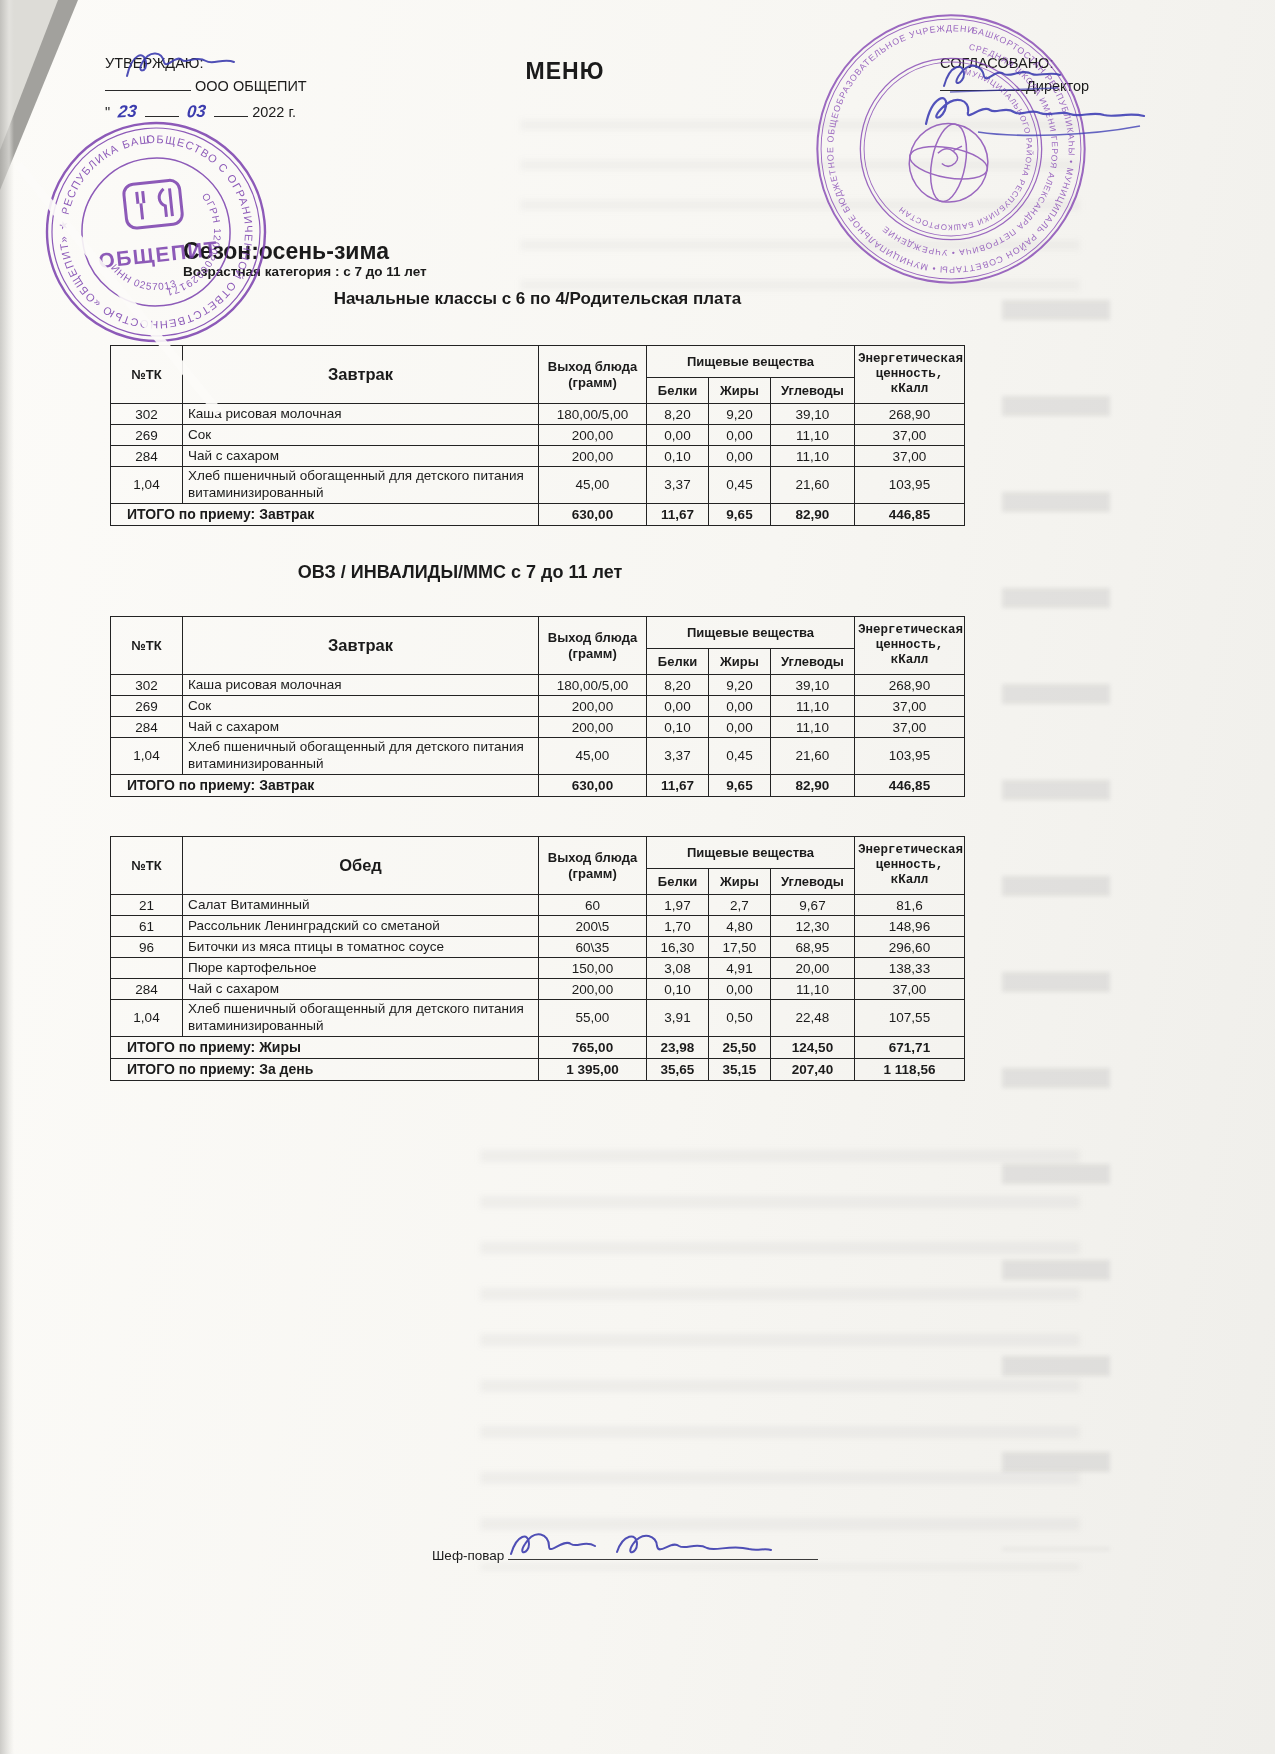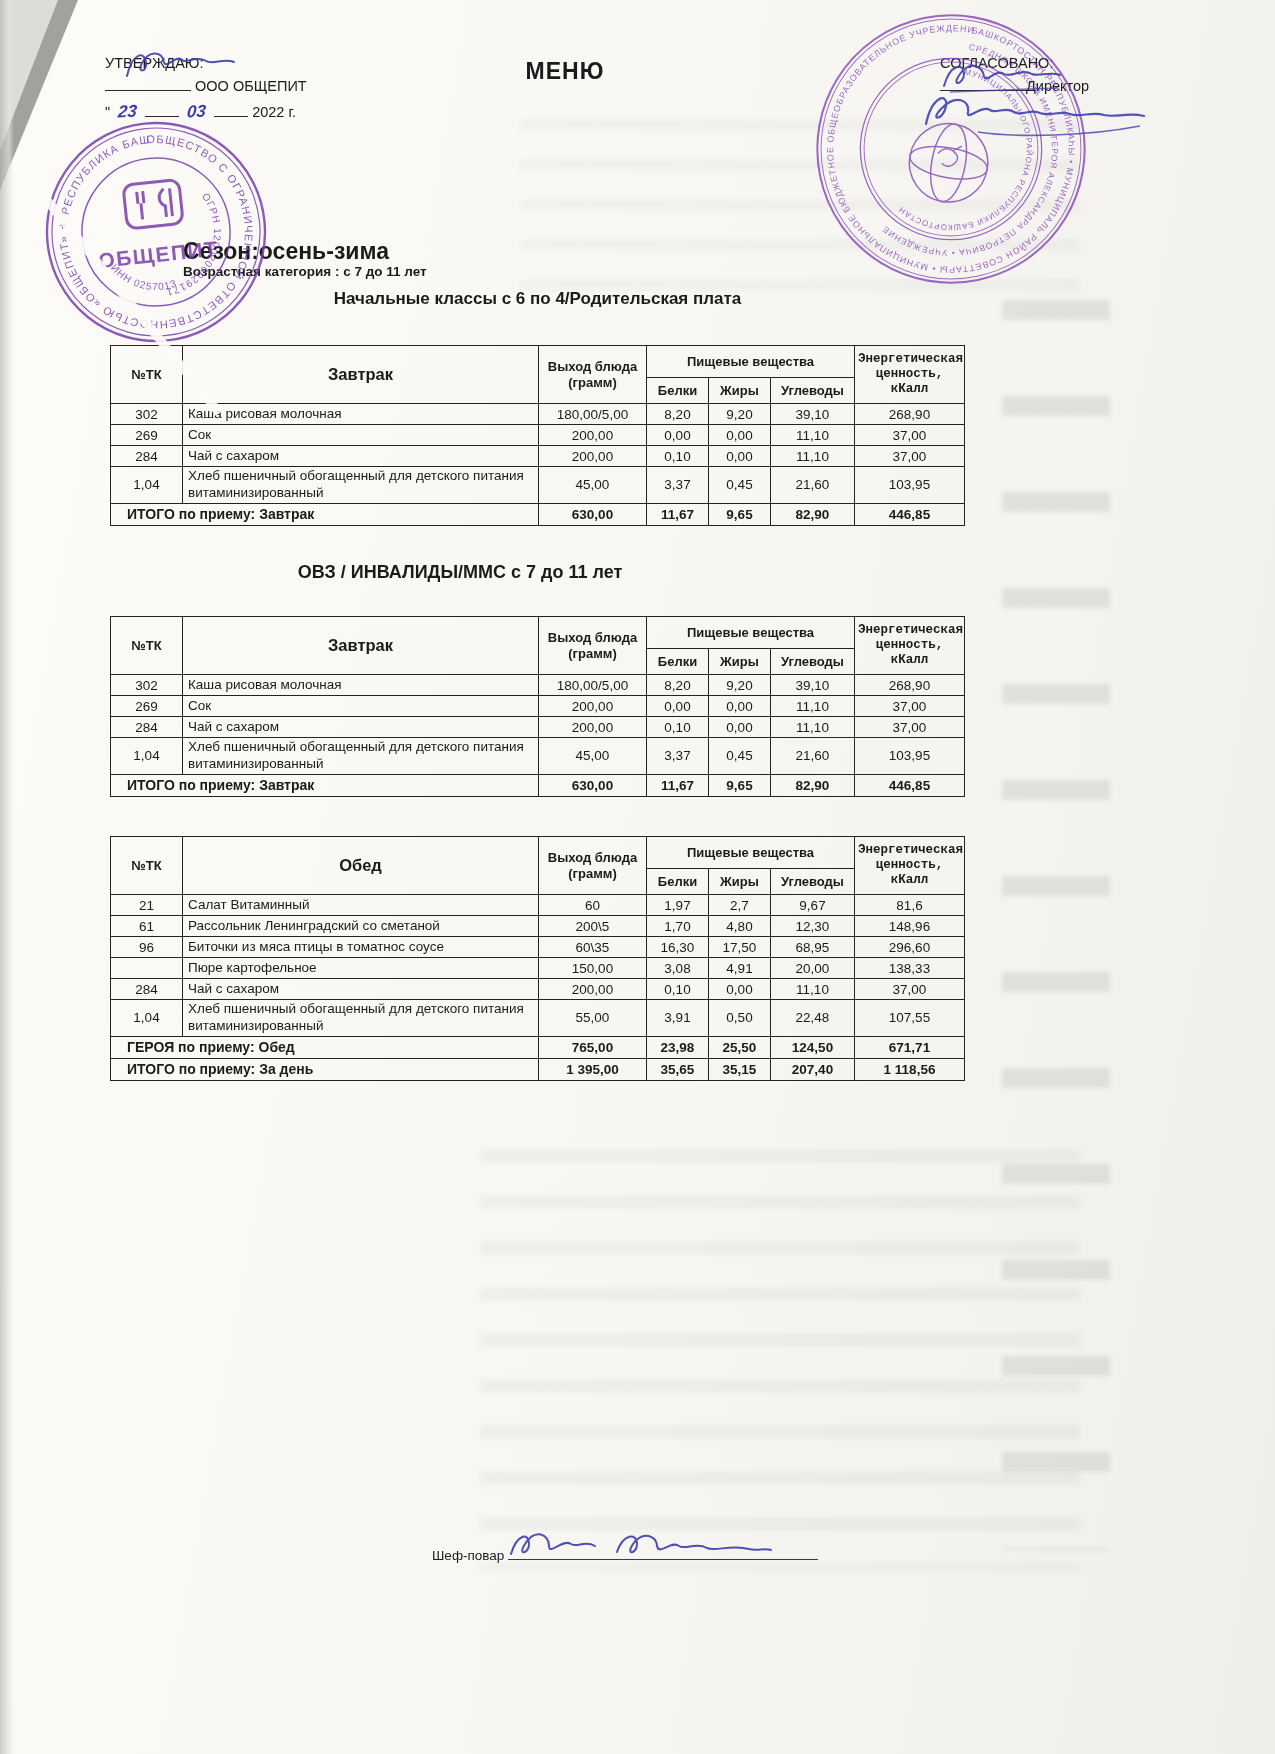--- a/index.html
+++ b/index.html
@@ -318,21 +318,21 @@
         <tr class="drow">
           <td class="num">1,04</td>
           <td class="dish">Хлеб пшеничный обогащенный для детского питания витаминизированный</td>
           <td class="num">55,00</td>
           <td class="num">3,91</td>
           <td class="num">0,50</td>
           <td class="num">22,48</td>
           <td class="num">107,55</td>
         </tr>
         <tr class="trow">
-          <td class="tlabel" colspan="2">ГЕРОЯ по приему: Обед</td>
+          <td class="tlabel" colspan="2">ИТОГО по приему: Жиры</td>
           <td class="num">765,00</td>
           <td class="num">23,98</td>
           <td class="num">25,50</td>
           <td class="num">124,50</td>
           <td class="num">671,71</td>
         </tr>
         <tr class="trow">
           <td class="tlabel" colspan="2">ИТОГО по приему: За день</td>
           <td class="num">1 395,00</td>
           <td class="num">35,65</td>

